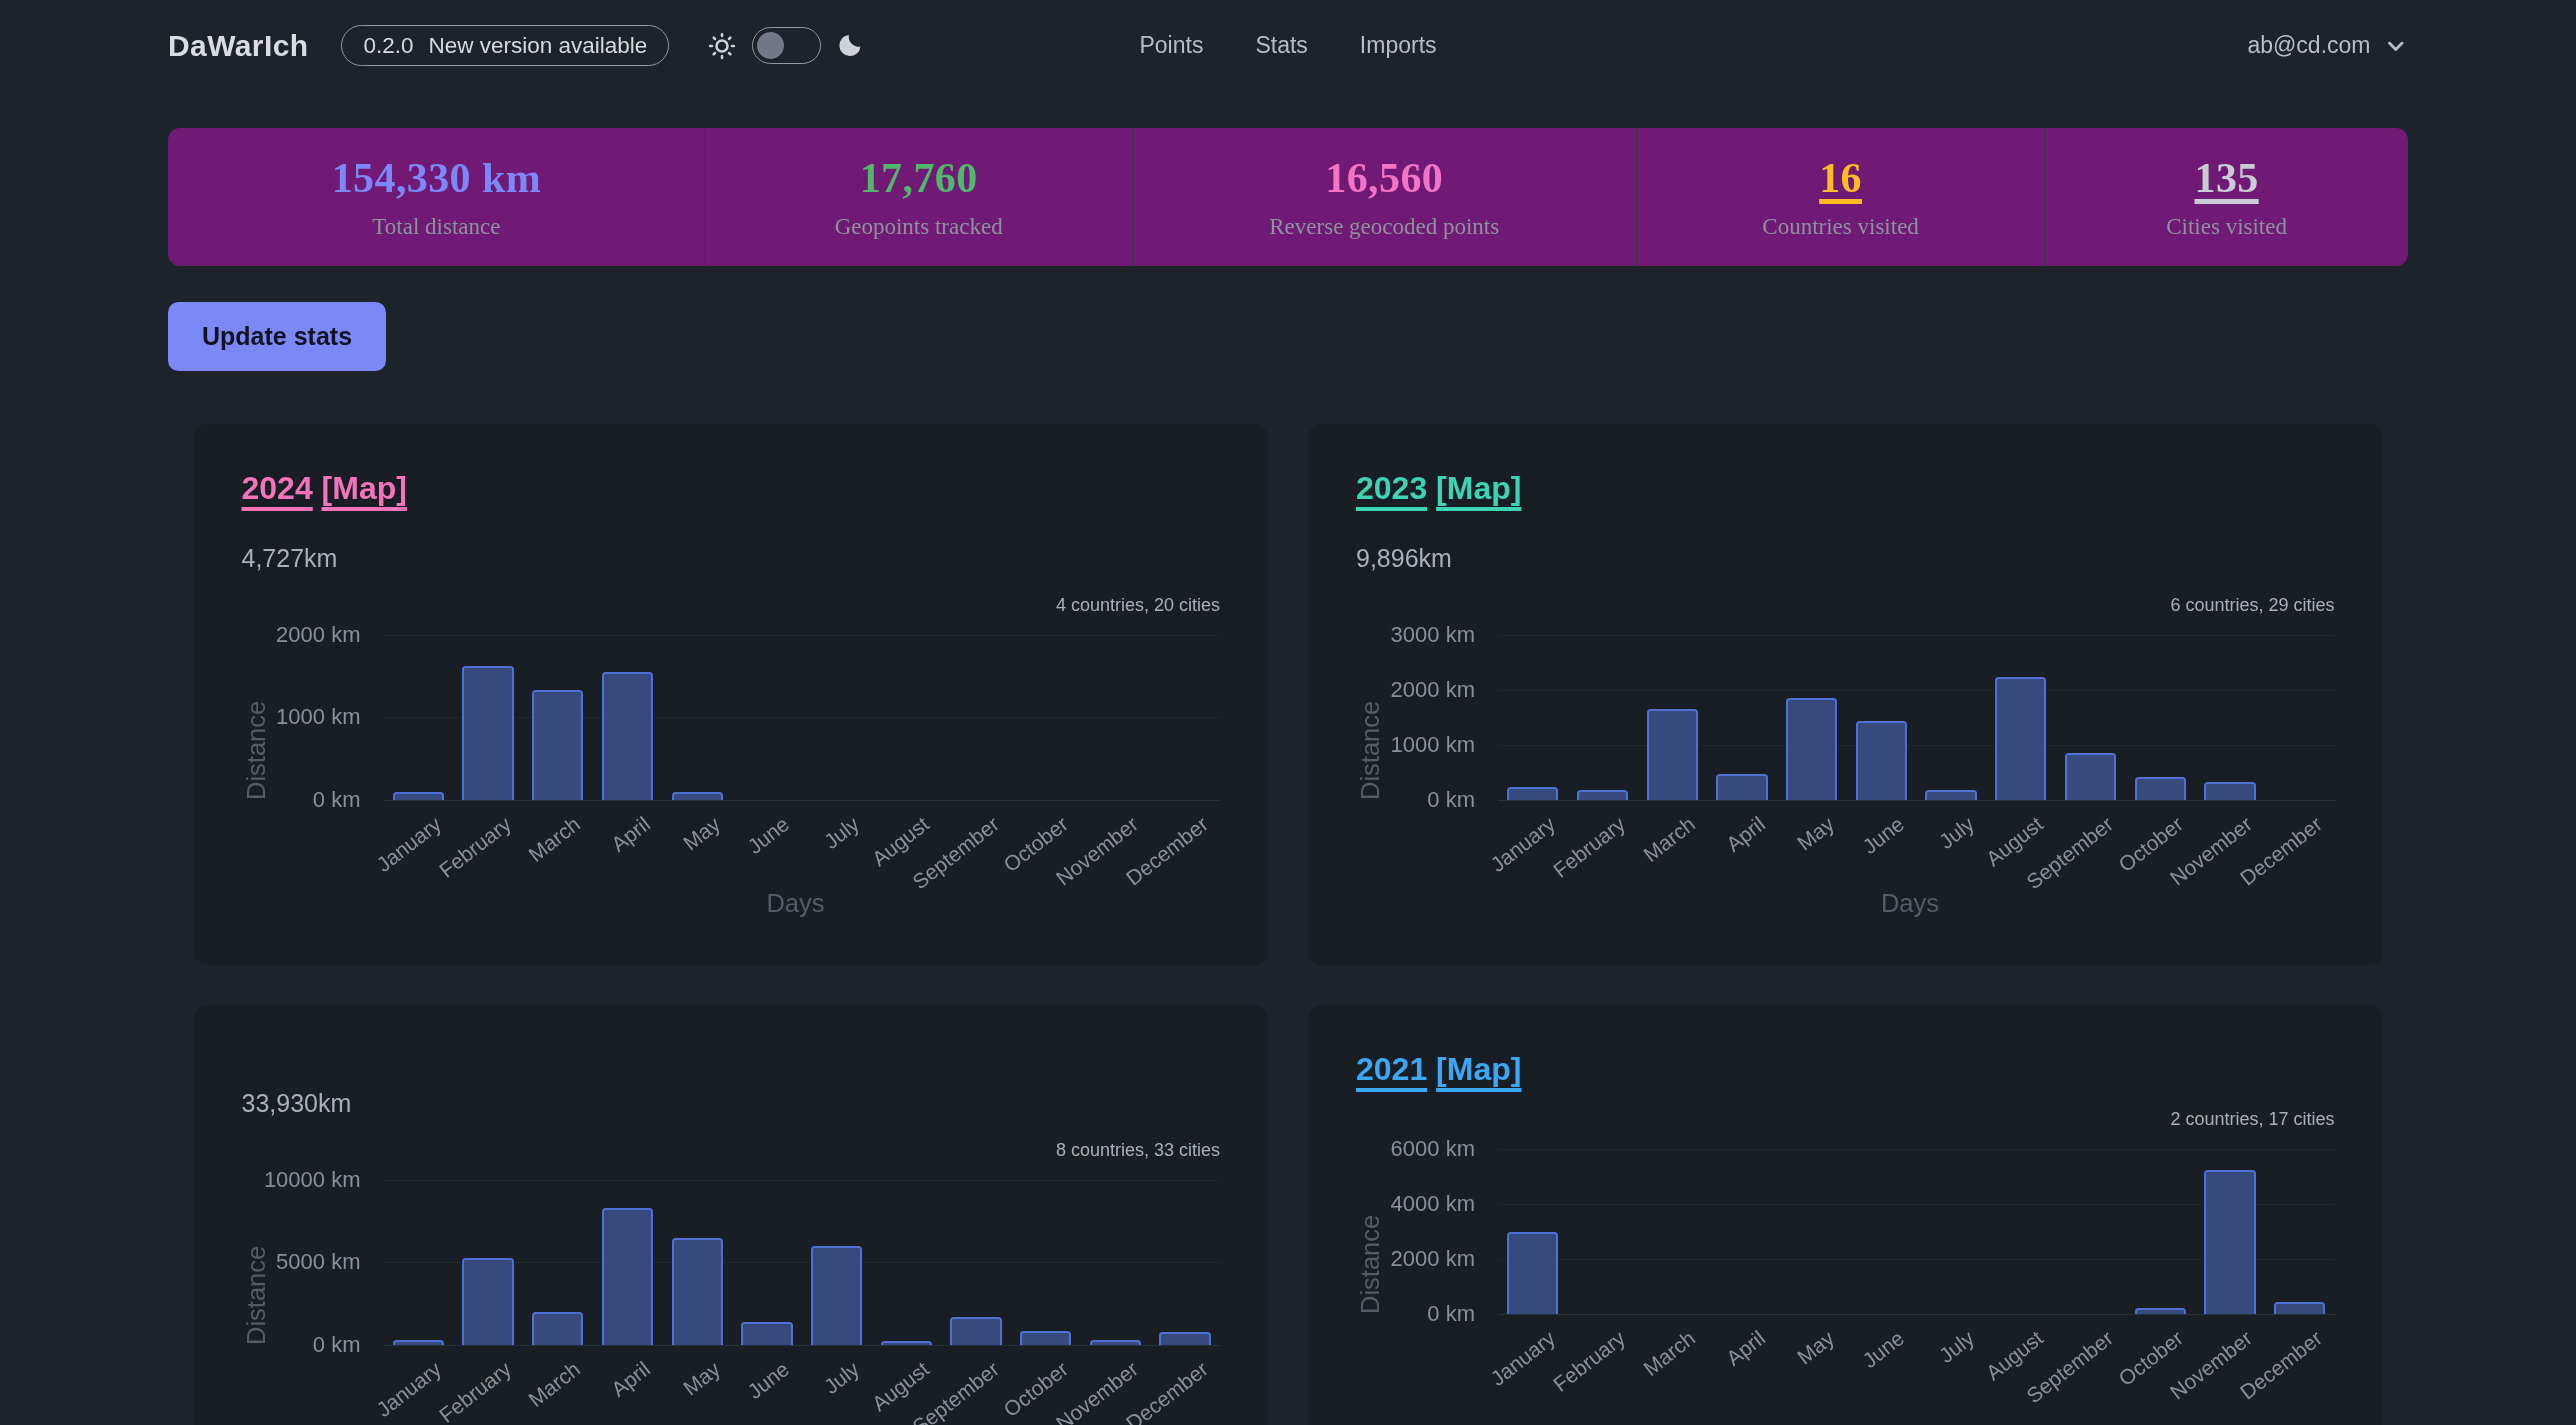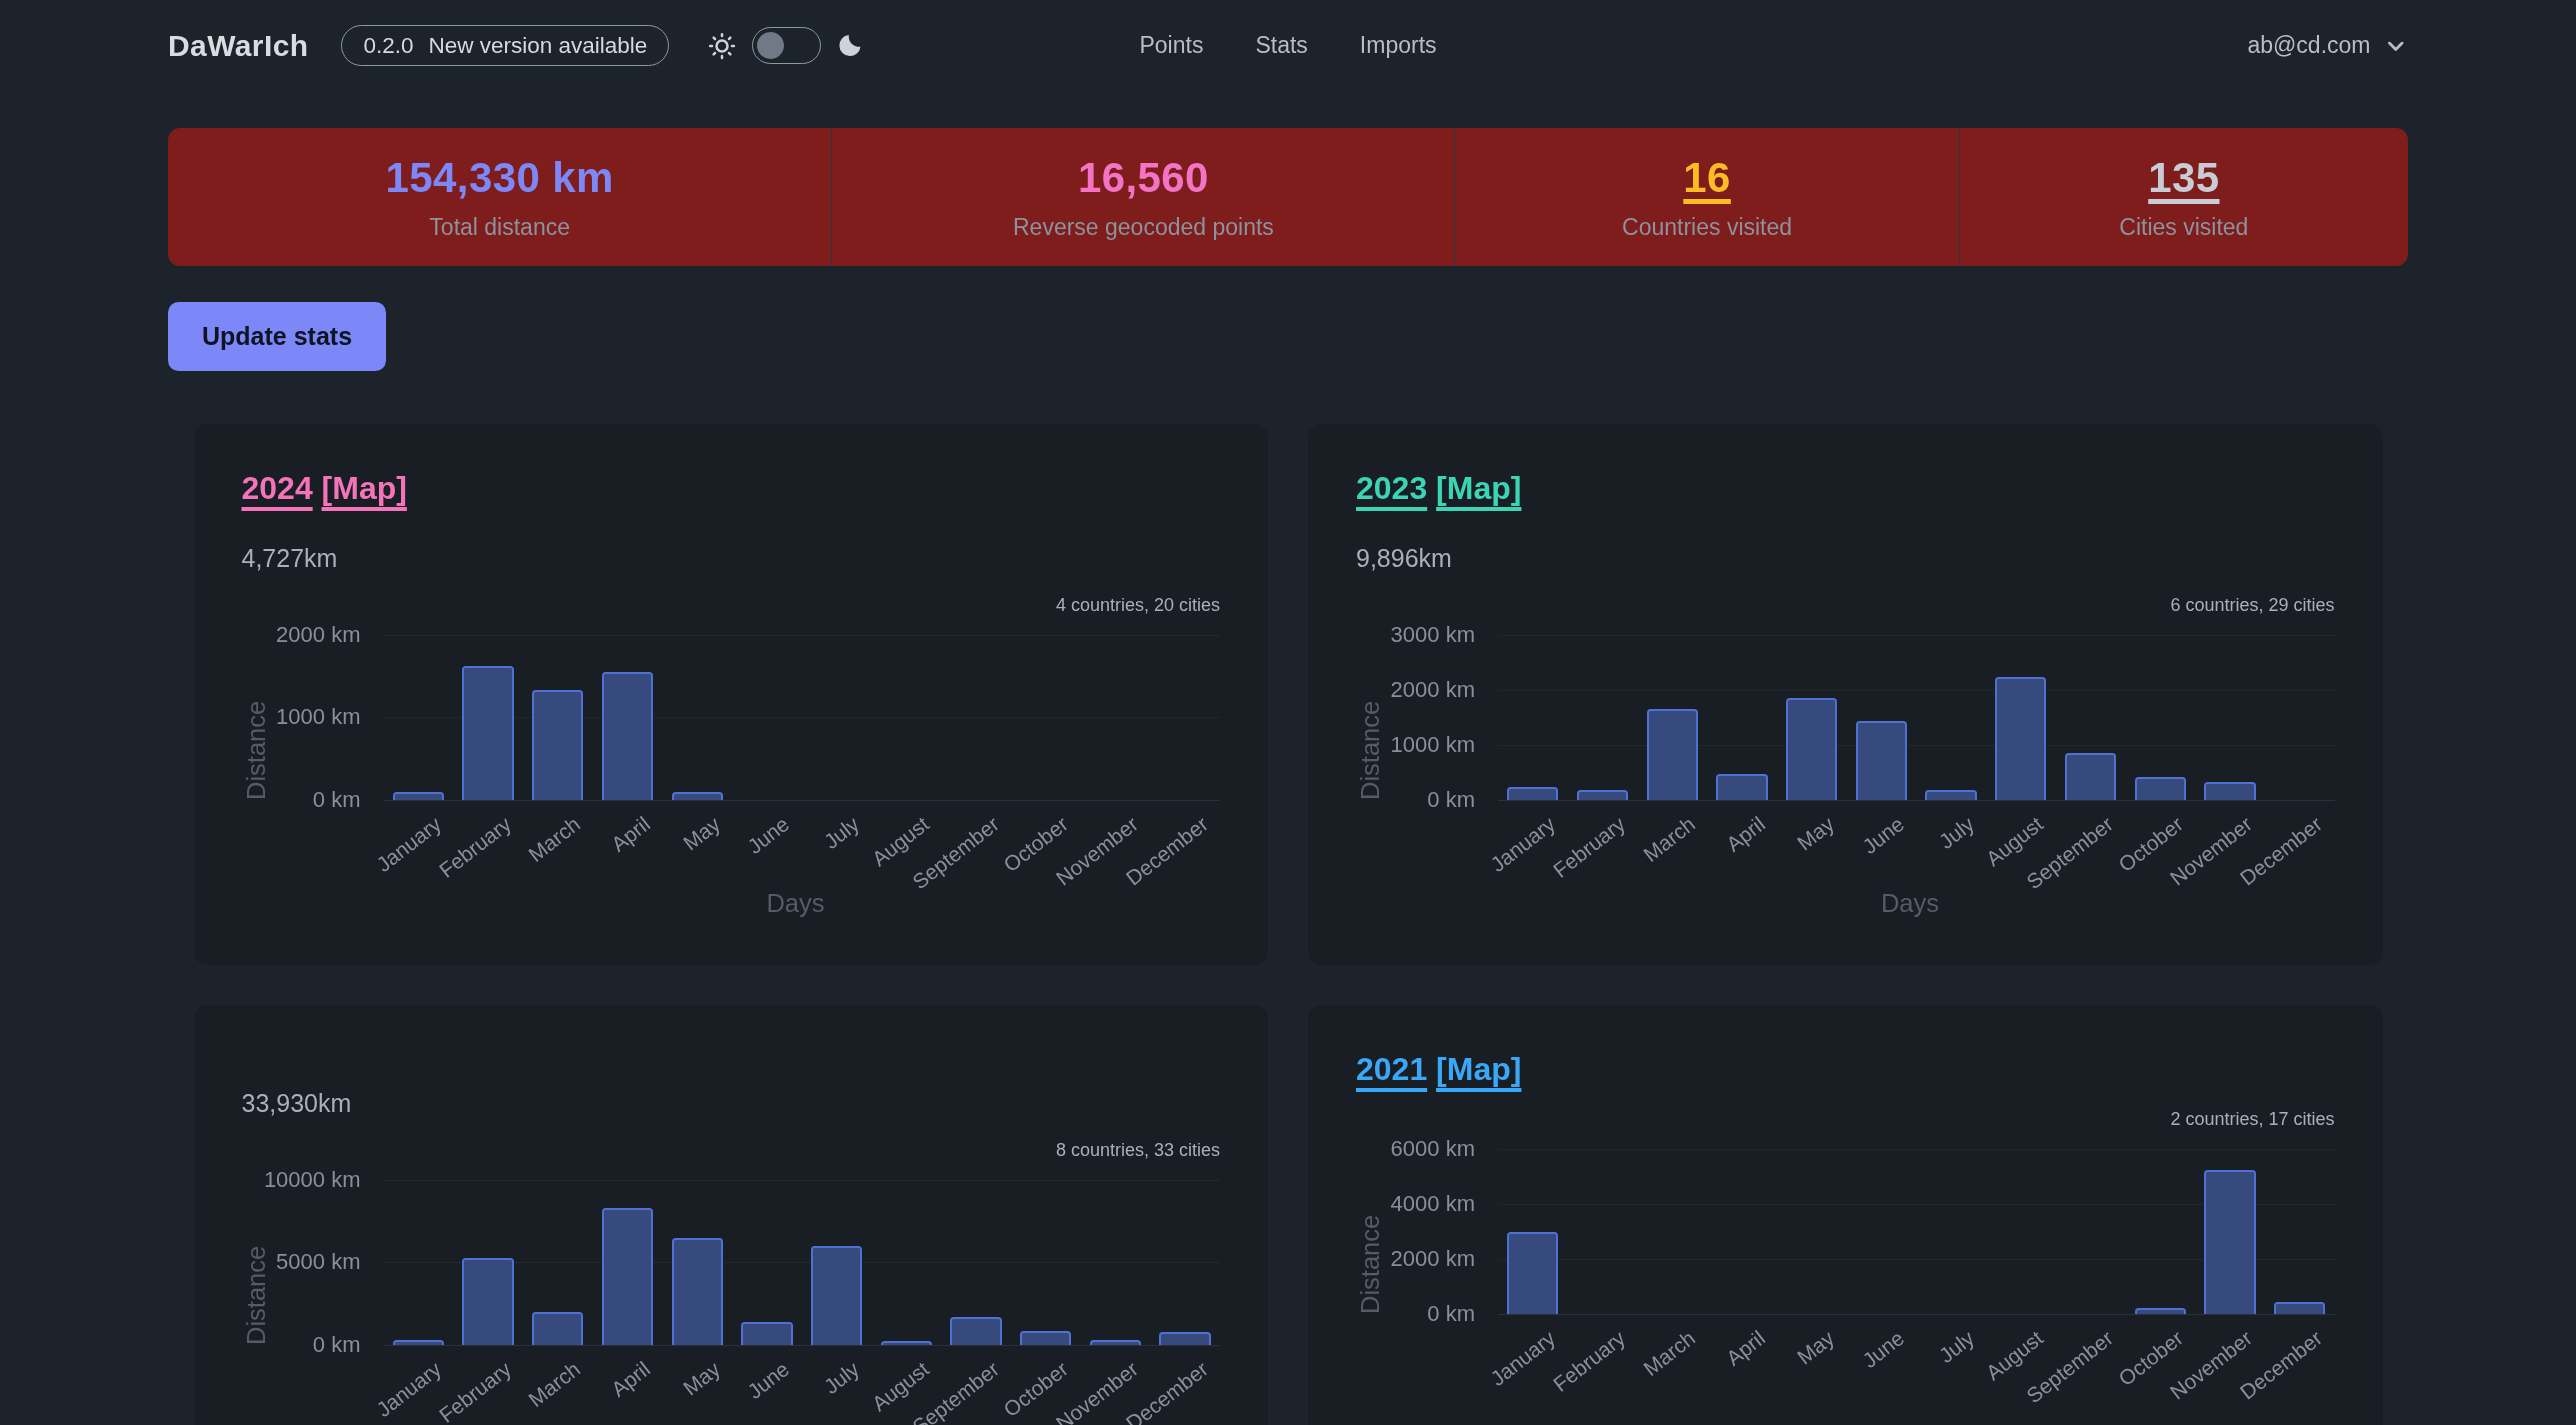--- a/index.html
+++ b/index.html
@@ -12,21 +12,21 @@
   .badge{display:flex;align-items:center;gap:15px;border:1.5px solid #8f98a4;border-radius:749px;
     padding:6.7px 21px;font-size:22.5px;color:#d6dae0;text-decoration:none;cursor:pointer;}
   .theme{display:flex;align-items:center;gap:15px;margin-left:4.5px;}
   .icon{display:inline-flex;align-items:center;}
   .toggle{width:69px;height:37px;border:1.5px solid #8f98a4;border-radius:749px;position:relative;cursor:pointer;box-sizing:border-box;}
   .knob{position:absolute;left:4.5px;top:3.7px;width:27px;height:27px;border-radius:50%;background:#717987;}
   nav{position:absolute;left:50%;transform:translateX(-50%);display:flex;gap:52px;}
   nav a{font-size:23px;color:#b7bec9;text-decoration:none;cursor:pointer;}
   .h-right{margin-left:auto;display:flex;align-items:center;gap:12px;font-size:23px;color:#b7bec9;cursor:pointer;}
   
-  .stats-row{margin-top:37px;height:138px;background:#7f1d1d;border-radius:12px;display:flex;align-items:stretch;}
+  .stats-row{margin-top:37px;height:138px;background:#701a75;border-radius:12px;display:flex;align-items:stretch;font-family:Liberation Serif, serif;}
   .stat{display:flex;flex-direction:column;align-items:center;justify-content:center;}
   .stat + .stat{border-left:0.7px solid #2e353e;}
   .stat-value{font-size:42px;font-weight:800;letter-spacing:0.4px;}
   .stat-value.link{text-decoration:underline;text-decoration-thickness:4.5px;text-underline-offset:6.7px;cursor:pointer;}
   .stat-label{font-size:23px;color:#8c939d;margin-top:12px;}
   
   .update-btn{margin-top:36px;height:69px;padding:0 34px;border:none;border-radius:10.5px;
     background:#7c87f8;color:#0f1423;font-size:25px;font-weight:700;font-family:inherit;cursor:pointer;}
   
   .cards{width:2189px;margin:53px auto 0;display:grid;grid-template-columns:1fr 1fr;gap:40px 40px;}
@@ -99,20 +99,24 @@
           <polyline points="6,9.5 12,15.5 18,9.5"></polyline>
         </svg>
       </span>
     </div>
   </header>
 
   <section class="stats-row">
     <div class="stat" style="flex:1.45">
       <div class="stat-value" style="color: rgb(125, 136, 248);">154,330 km</div>
       <div class="stat-label">Total distance</div>
+    </div>
+    <div class="stat" style="flex:1.15">
+      <div class="stat-value" style="color: rgb(81, 184, 106);">17,760</div>
+      <div class="stat-label">Geopoints tracked</div>
     </div>
     <div class="stat" style="flex:1.36">
       <div class="stat-value" style="color: rgb(243, 115, 196);">16,560</div>
       <div class="stat-label">Reverse geocoded points</div>
     </div>
     <div class="stat" style="flex:1.1">
       <div class="stat-value link" style="color: rgb(251, 189, 35);">16</div>
       <div class="stat-label">Countries visited</div>
     </div>
     <div class="stat" style="flex:0.98">

